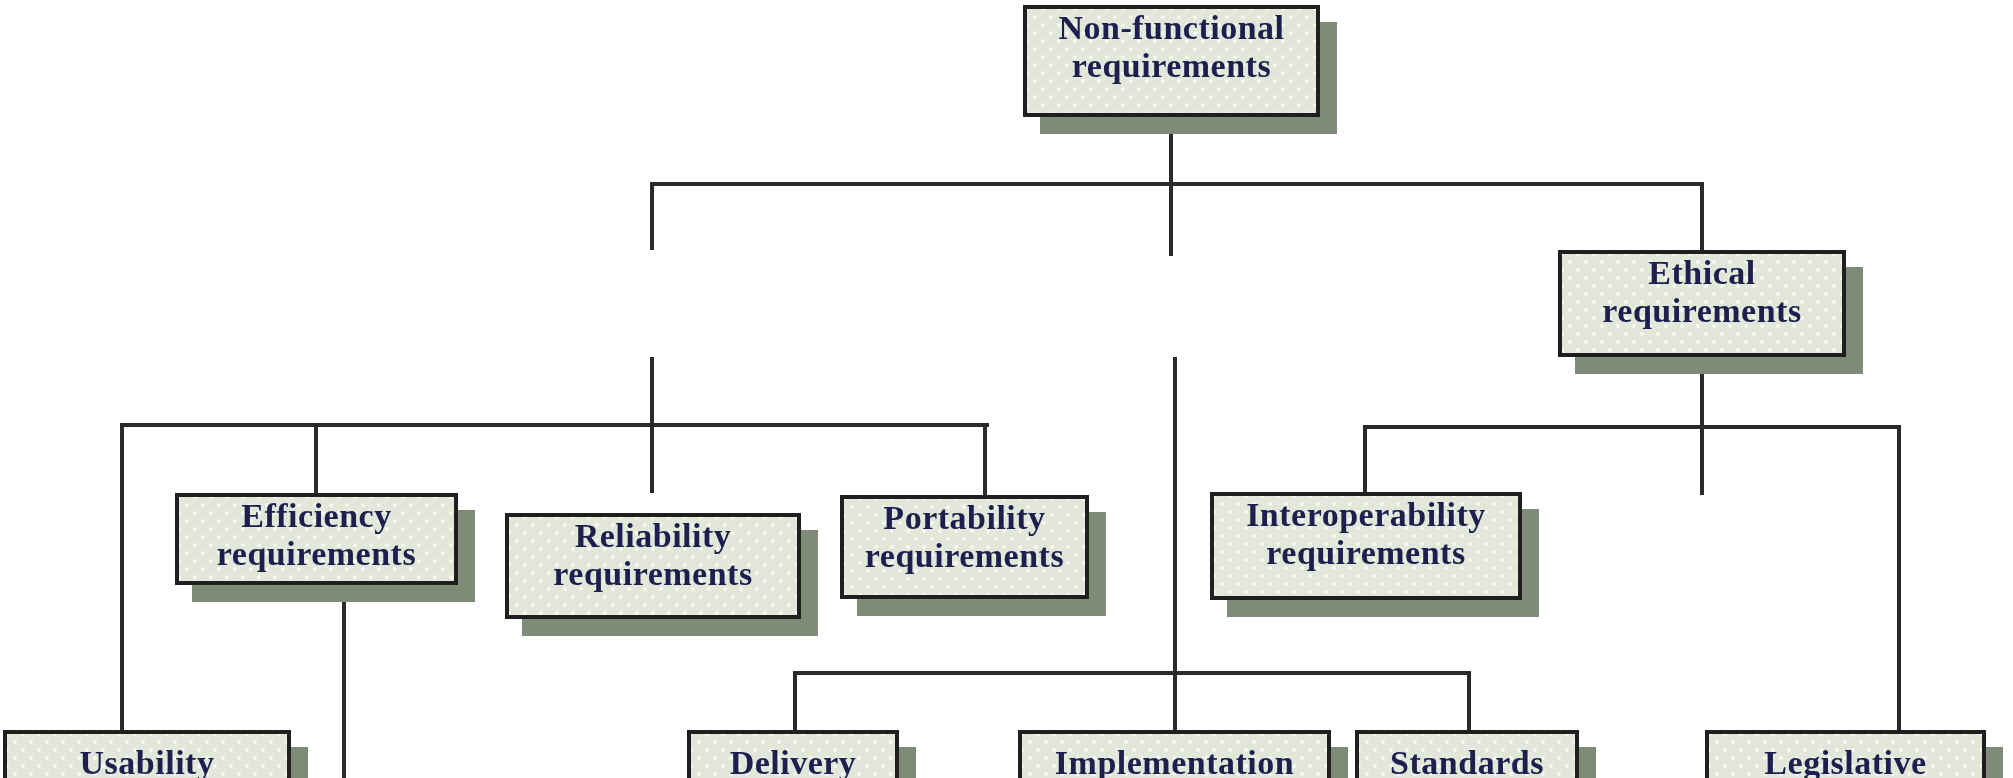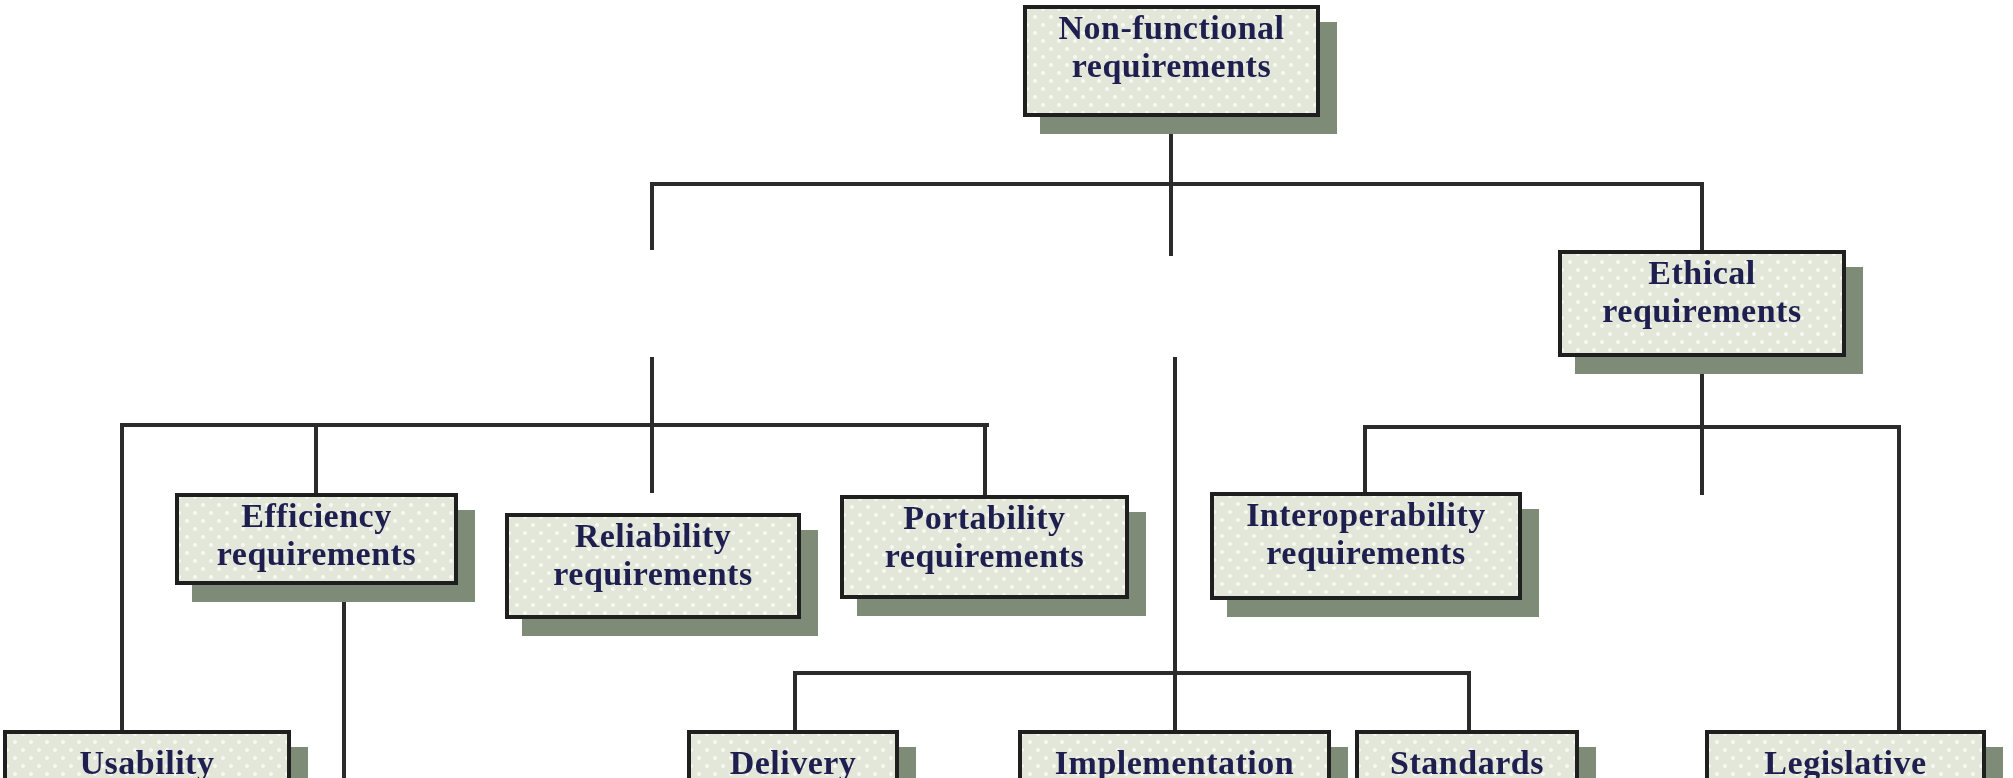--- a/index.html
+++ b/index.html
@@ -85,21 +85,21 @@
   <div class="node" style="left:1558px;top:250px;width:288px;height:107px;">
     <span>Ethical requirements</span>
   </div>
 
   <div class="node" style="left:175px;top:493px;width:283px;height:92px;">
     <span>Efficiency requirements</span>
   </div>
   <div class="node" style="left:505px;top:493px;width:296px;height:106px;margin-top:20px;">
     <span>Reliability requirements</span>
   </div>
-  <div class="node" style="left:840px;top:495px;width:289px;height:104px;">
+  <div class="node" style="left:840px;top:495px;width:249px;height:104px;">
     <span>Portability requirements</span>
   </div>
   <div class="node" style="left:1210px;top:492px;width:312px;height:108px;">
     <span>Interoperability requirements</span>
   </div>
 
   <div class="node cut" style="left:3px;top:730px;width:288px;height:110px;">
     <span>Usability</span>
   </div>
   <div class="node cut" style="left:687px;top:730px;width:212px;height:110px;">

